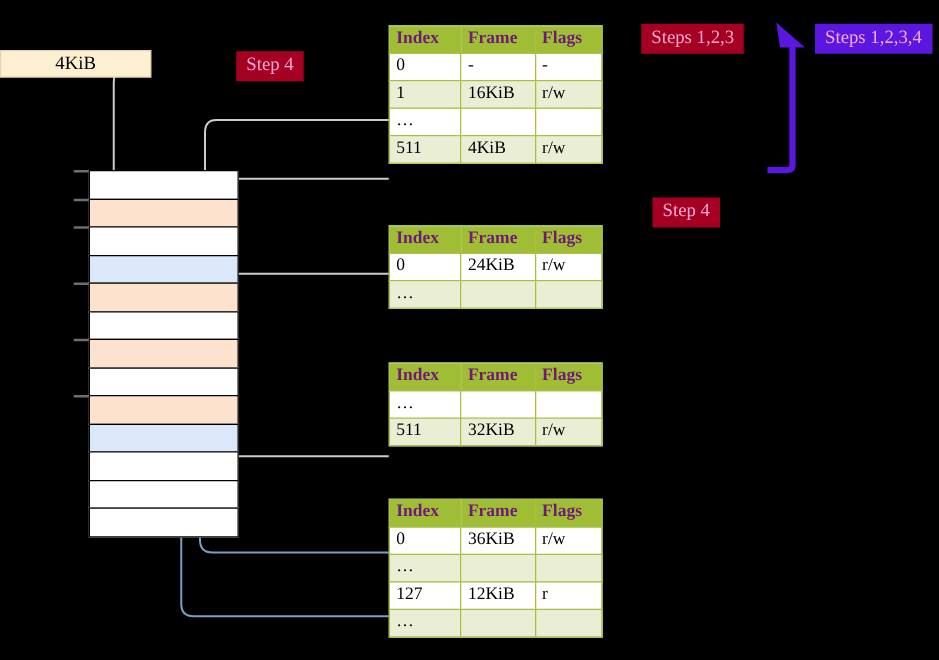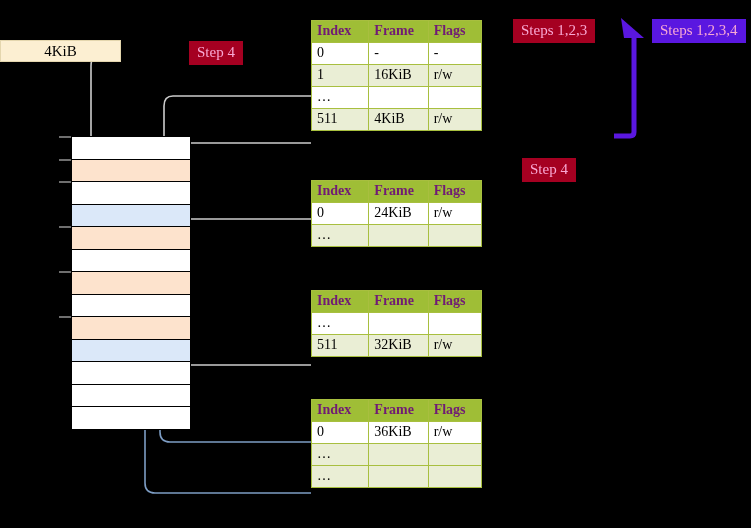--- a/index.html
+++ b/index.html
@@ -262,20 +262,25 @@
           <tr>
             <td class="col-index">0</td>
             <td class="col-frame">36KiB</td>
             <td class="col-flags">r/w</td>
           </tr>
           <tr class="alt">
             <td class="col-index">…</td>
             <td class="col-frame"></td>
             <td class="col-flags"></td>
           </tr>
+          <tr>
+            <td class="col-index">127</td>
+            <td class="col-frame">12KiB</td>
+            <td class="col-flags">r</td>
+          </tr>
           <tr class="alt">
             <td class="col-index">…</td>
             <td class="col-frame"></td>
             <td class="col-flags"></td>
           </tr>
         </tbody>
       </table>
     </div>
 
   <div id="badges-host">

